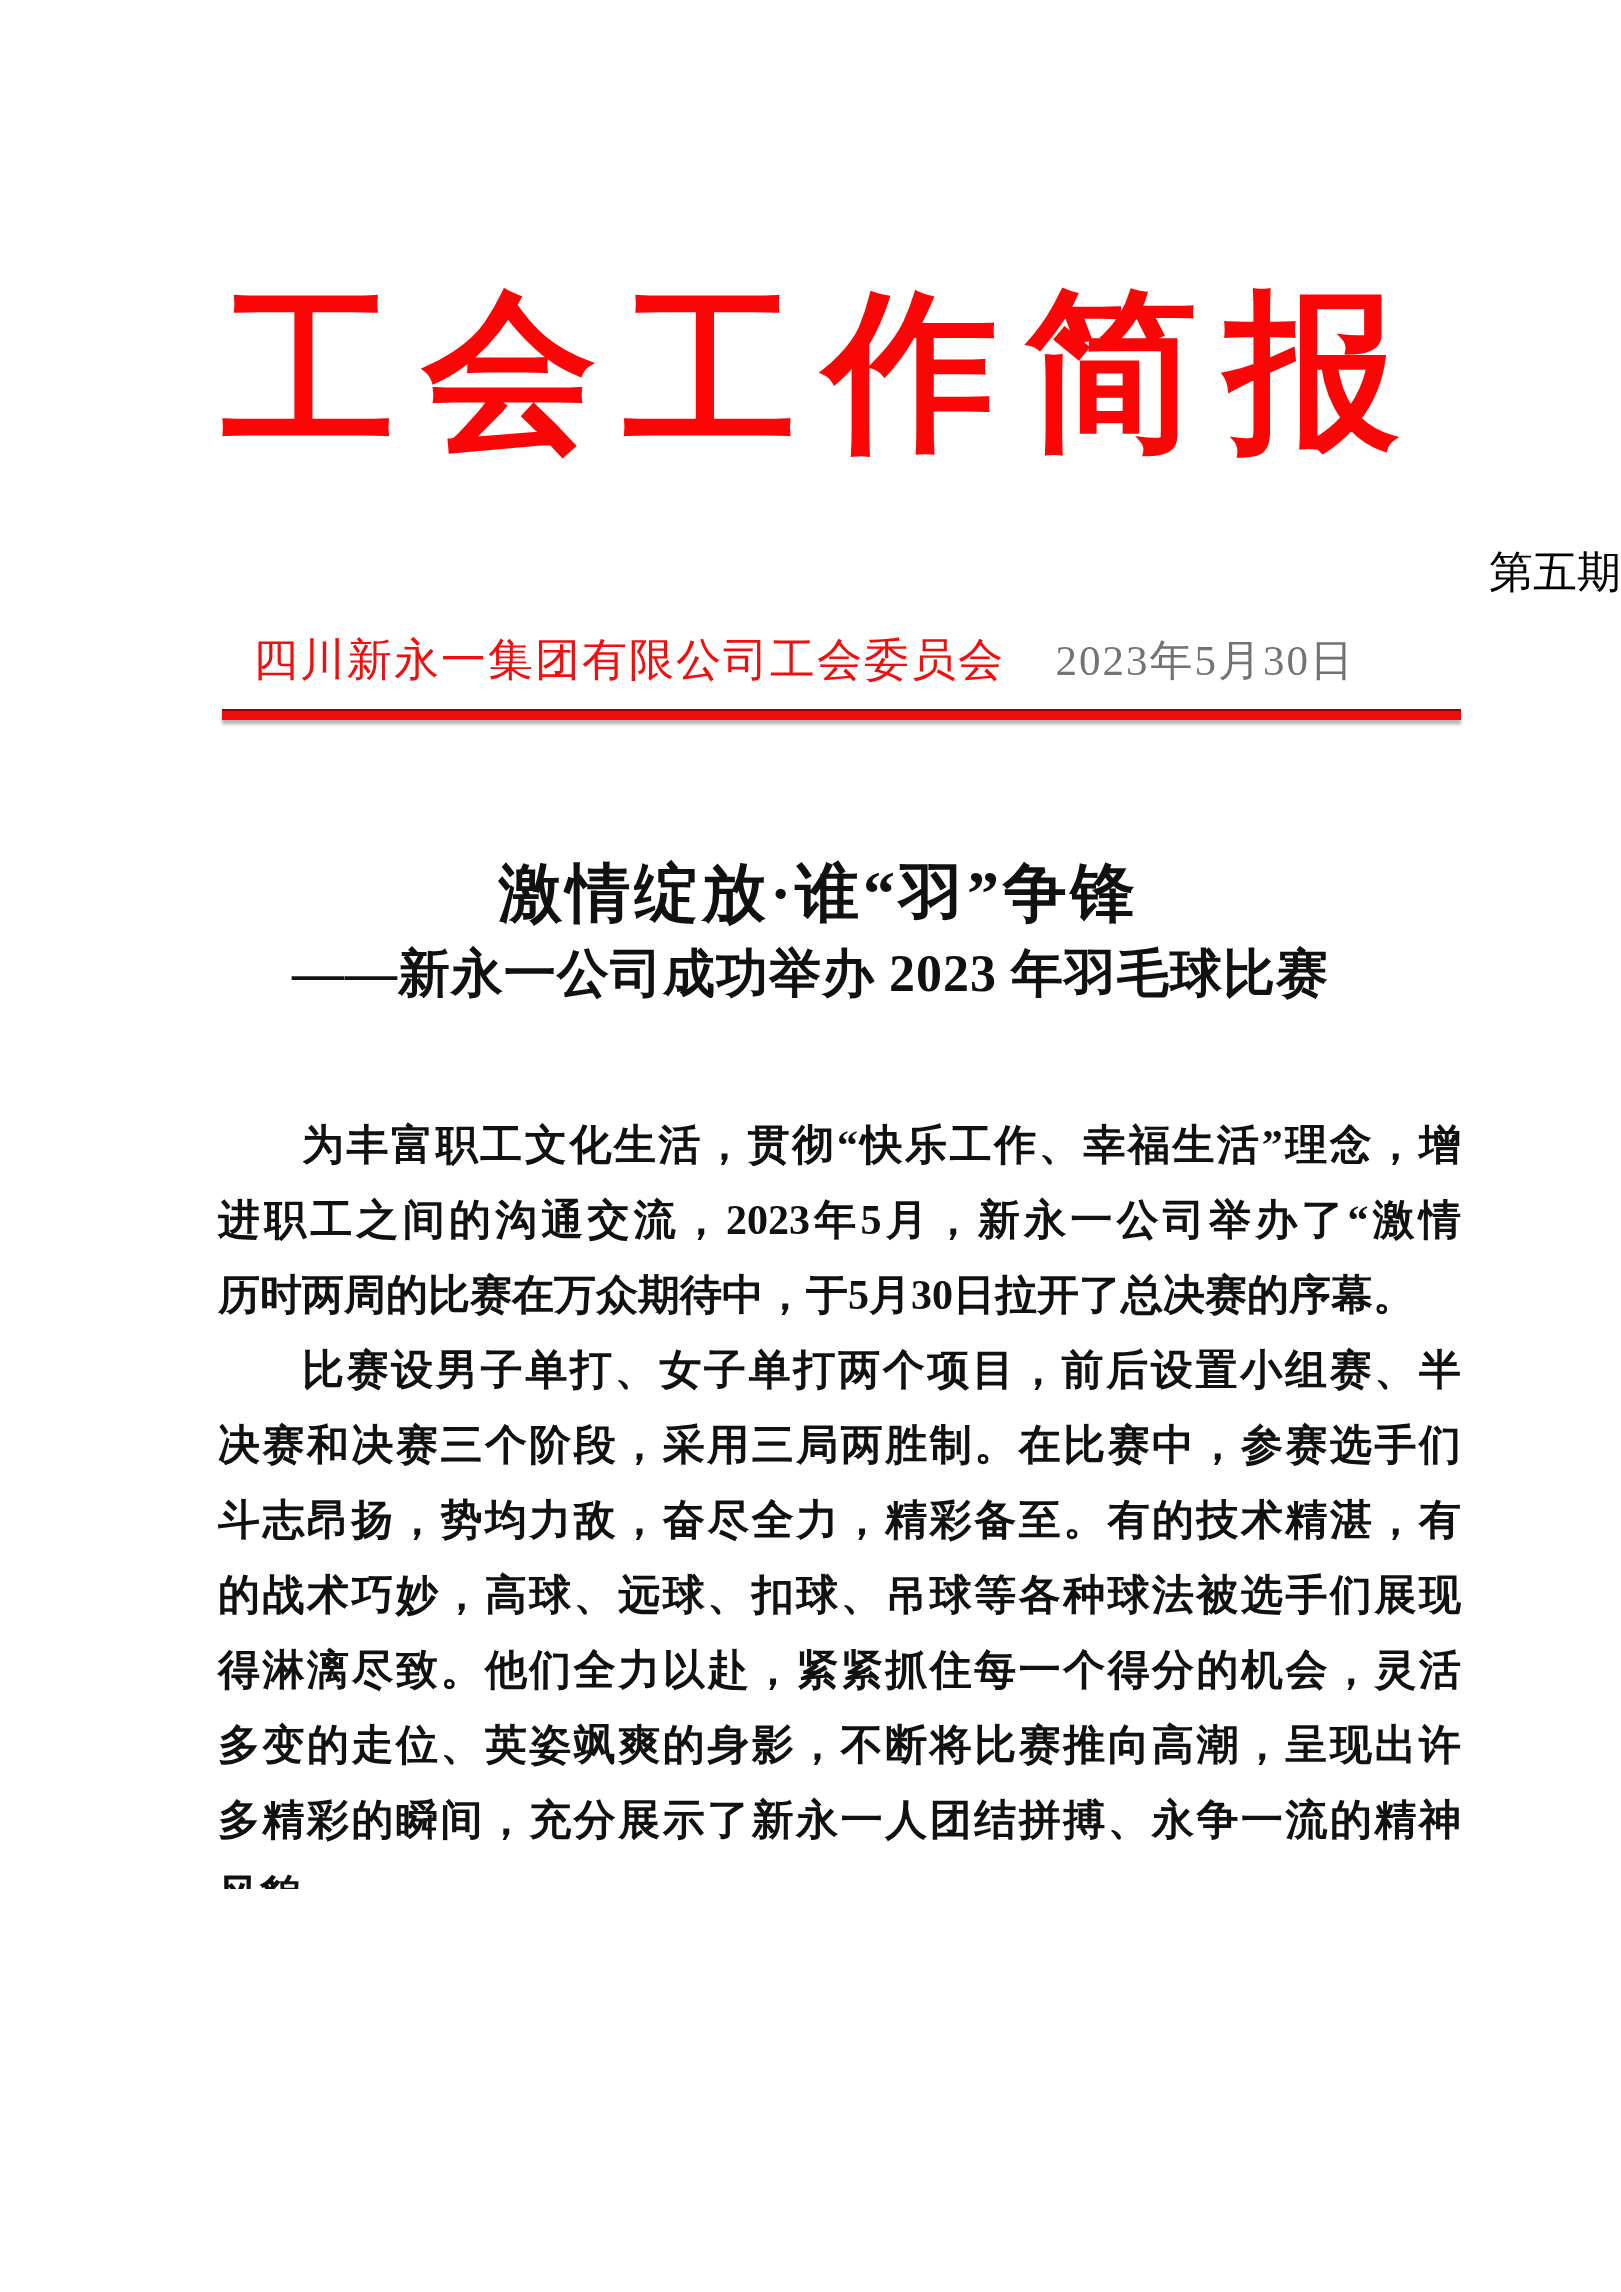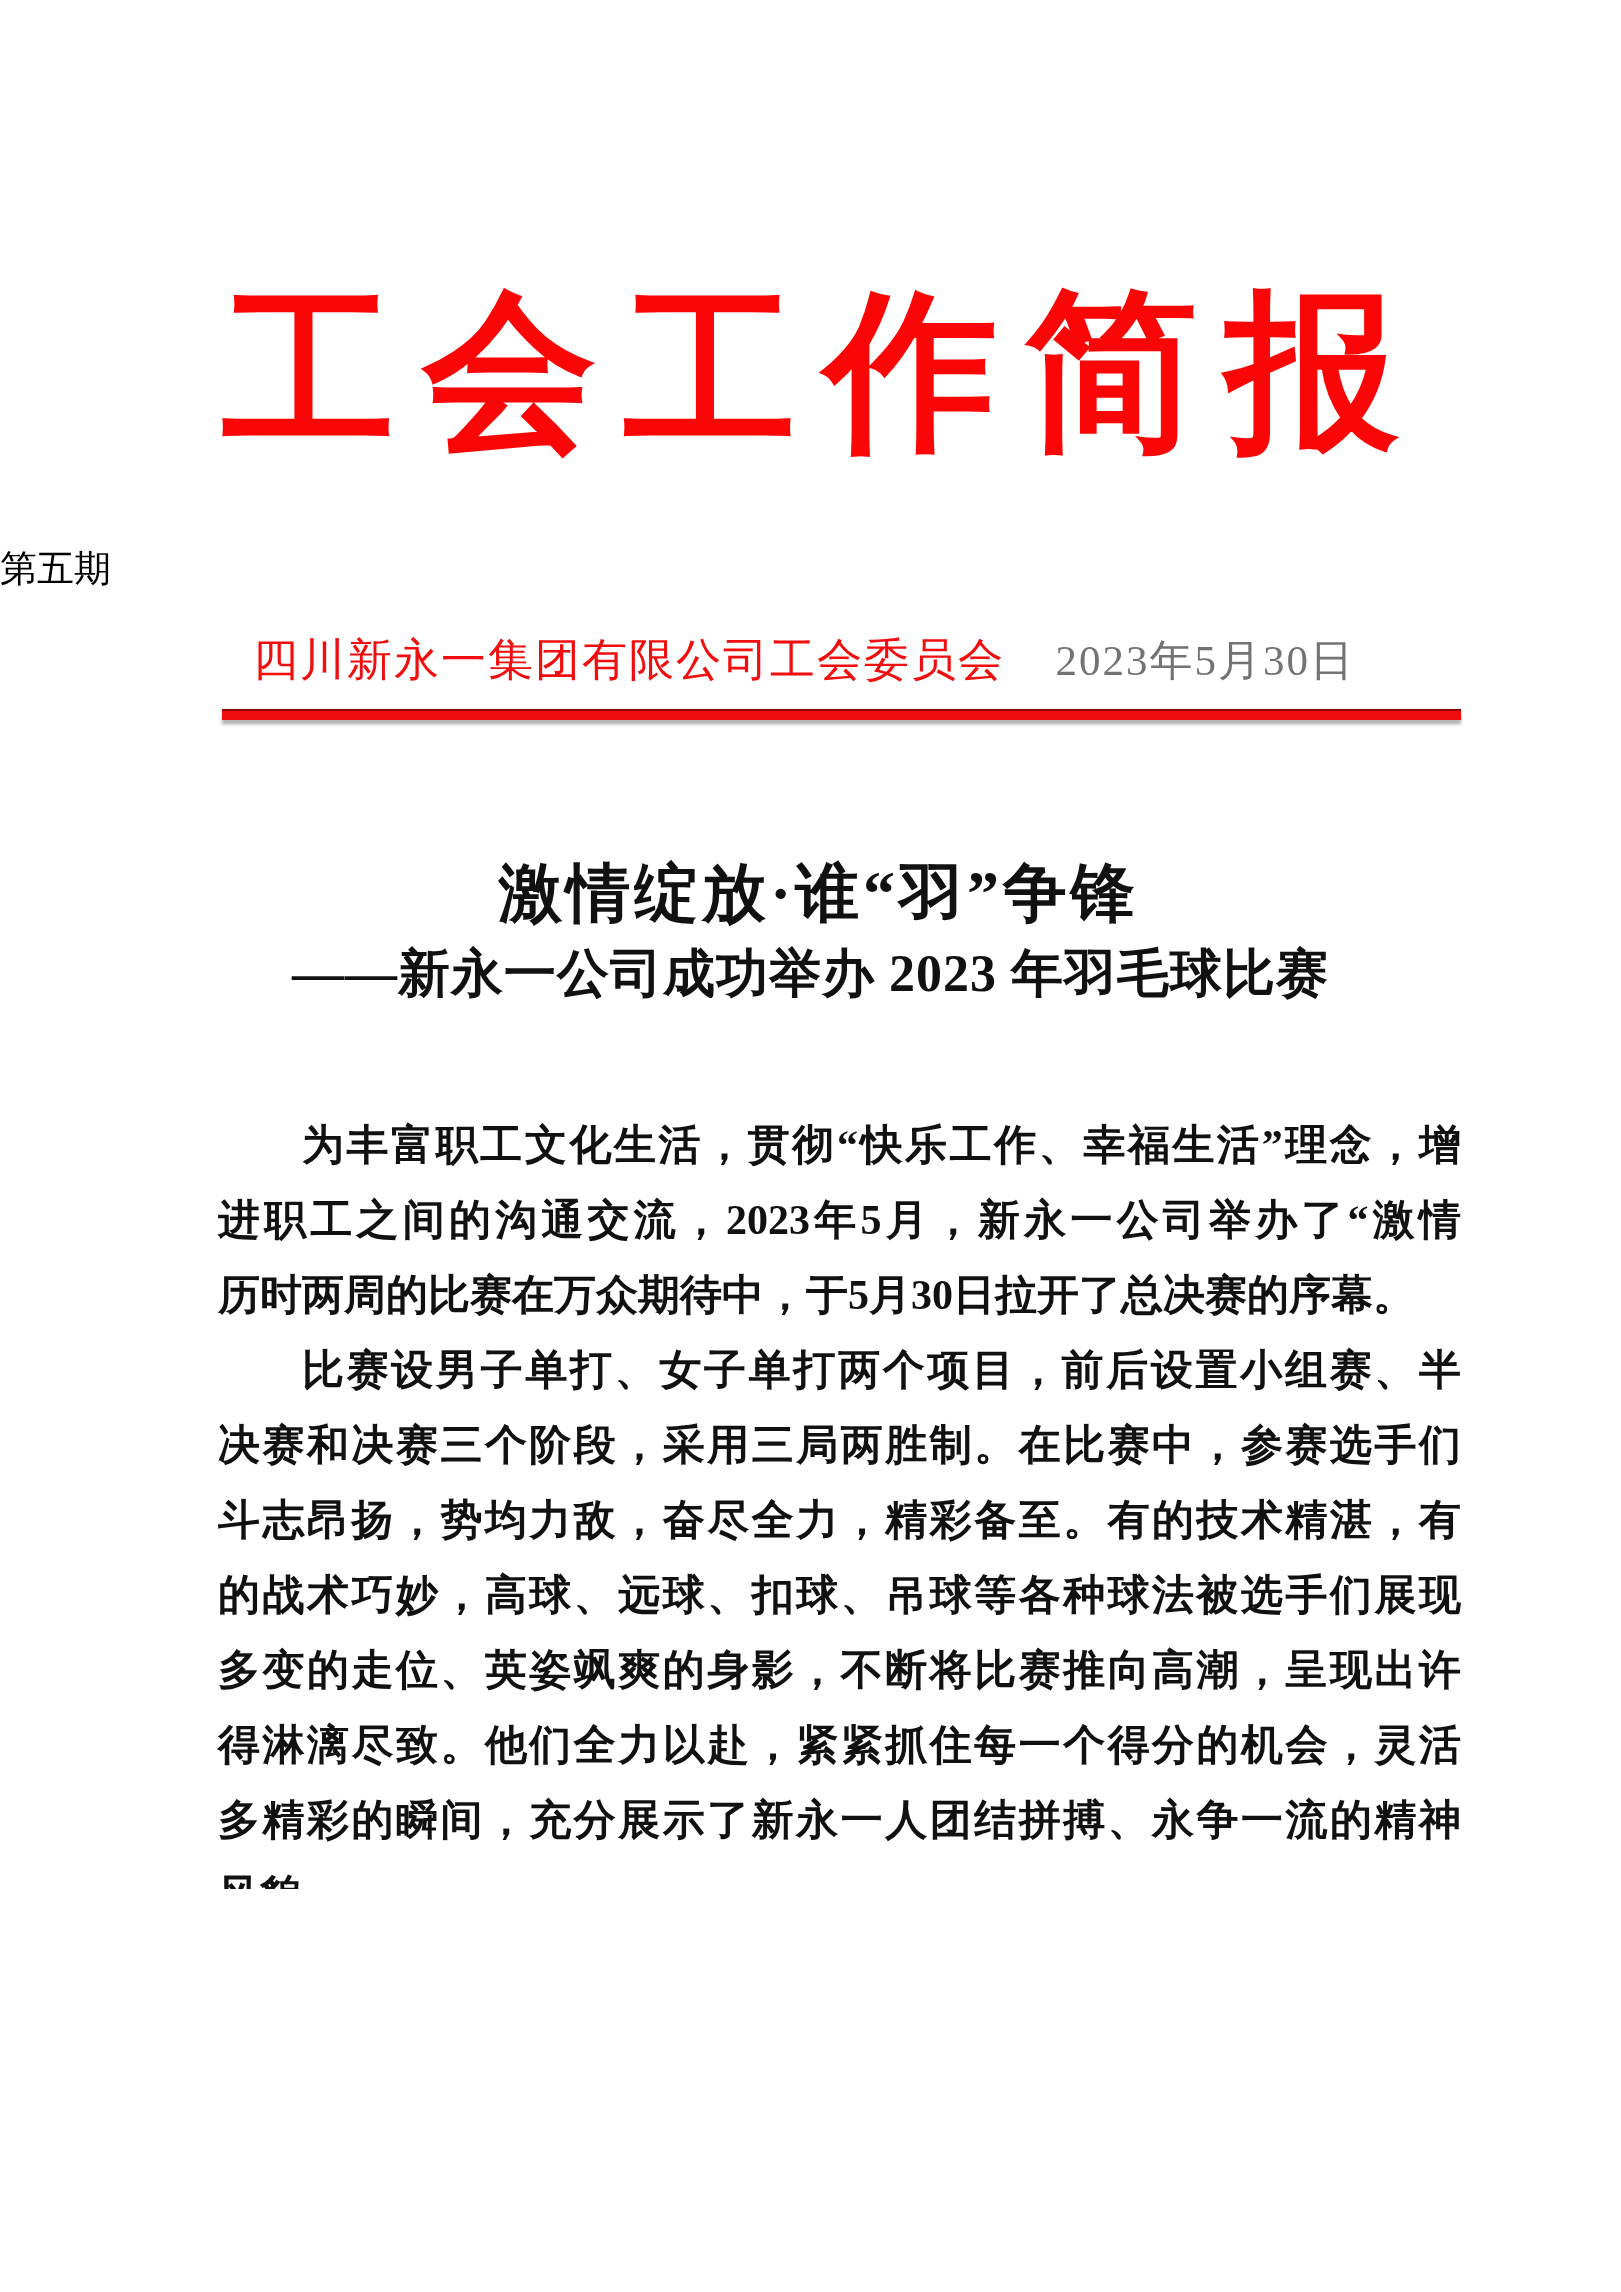--- a/index.html
+++ b/index.html
@@ -24,22 +24,22 @@
     font-weight: bold;
     color: #fb0606;
     letter-spacing: 0.16em;
     text-indent: 0.16em;
     white-space: nowrap;
   }
 
   .issue {
     position: absolute;
     top: 547px; left: 0; width: 100%;
-    text-align: left;
-    font-size: 37px;
+    text-align: right;
+    font-size: 44px;
     line-height: 1.2;
     color: #000000;
   }
 
   .byline {
     position: absolute;
     top: 633px; left: 253px; width: 1102px;
     display: flex;
     justify-content: space-between;
     align-items: flex-end;
@@ -136,22 +136,22 @@
   <h3 class="article-subtitle">——新永一公司成功举办 2023 年羽毛球比赛</h3>
 
   <div class="body-text">
     <div class="bline indent">为丰富职工文化生活，贯彻“快乐工作、幸福生活”理念，增</div>
     <div class="bline">进职工之间的沟通交流，2023年5月，新永一公司举办了“激情</div>
     <div class="bline para-end">历时两周的比赛在万众期待中，于5月30日拉开了总决赛的序幕。</div>
     <div class="bline indent">比赛设男子单打、女子单打两个项目，前后设置小组赛、半</div>
     <div class="bline">决赛和决赛三个阶段，采用三局两胜制。在比赛中，参赛选手们</div>
     <div class="bline">斗志昂扬，势均力敌，奋尽全力，精彩备至。有的技术精湛，有</div>
     <div class="bline">的战术巧妙，高球、远球、扣球、吊球等各种球法被选手们展现</div>
+    <div class="bline">得淋漓尽致。他们全力以赴，紧紧抓住每一个得分的机会，灵活</div>
     <div class="bline">多变的走位、英姿飒爽的身影，不断将比赛推向高潮，呈现出许</div>
-    <div class="bline">得淋漓尽致。他们全力以赴，紧紧抓住每一个得分的机会，灵活</div>
     <div class="bline">多精彩的瞬间，充分展示了新永一人团结拼搏、永争一流的精神</div>
     <div class="bline para-end">风貌。</div>
   </div>
 
   <div class="page-number">- 1 -</div>
 
 </div>
 
 
 </body></html>

